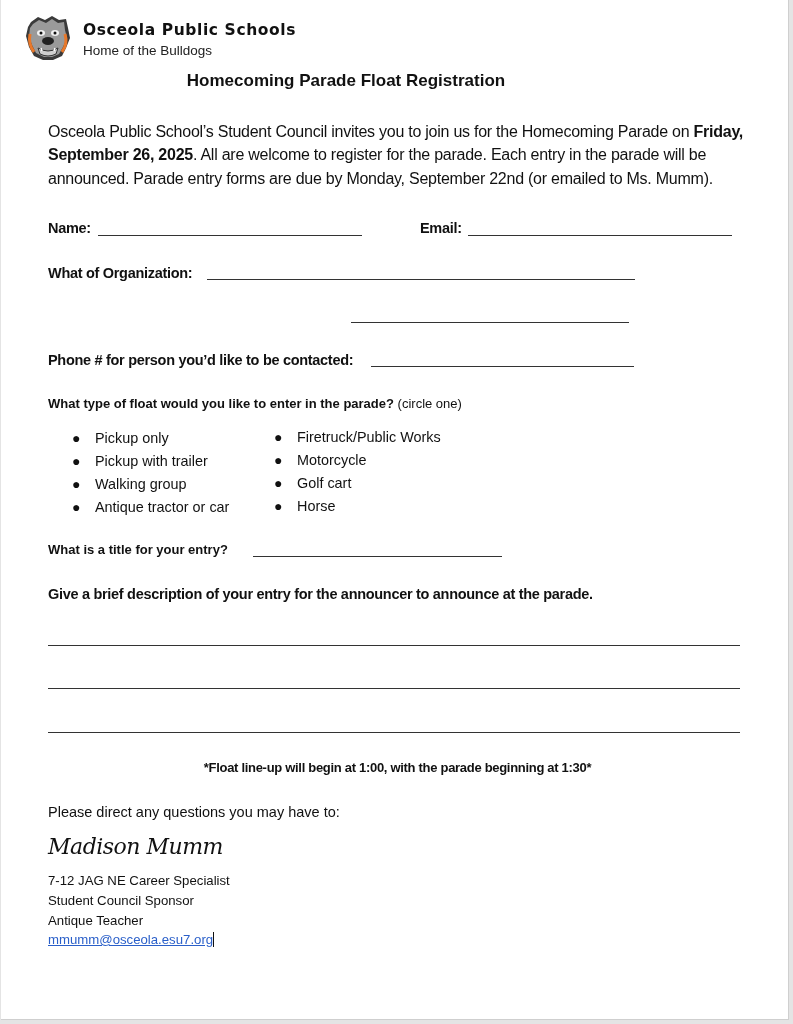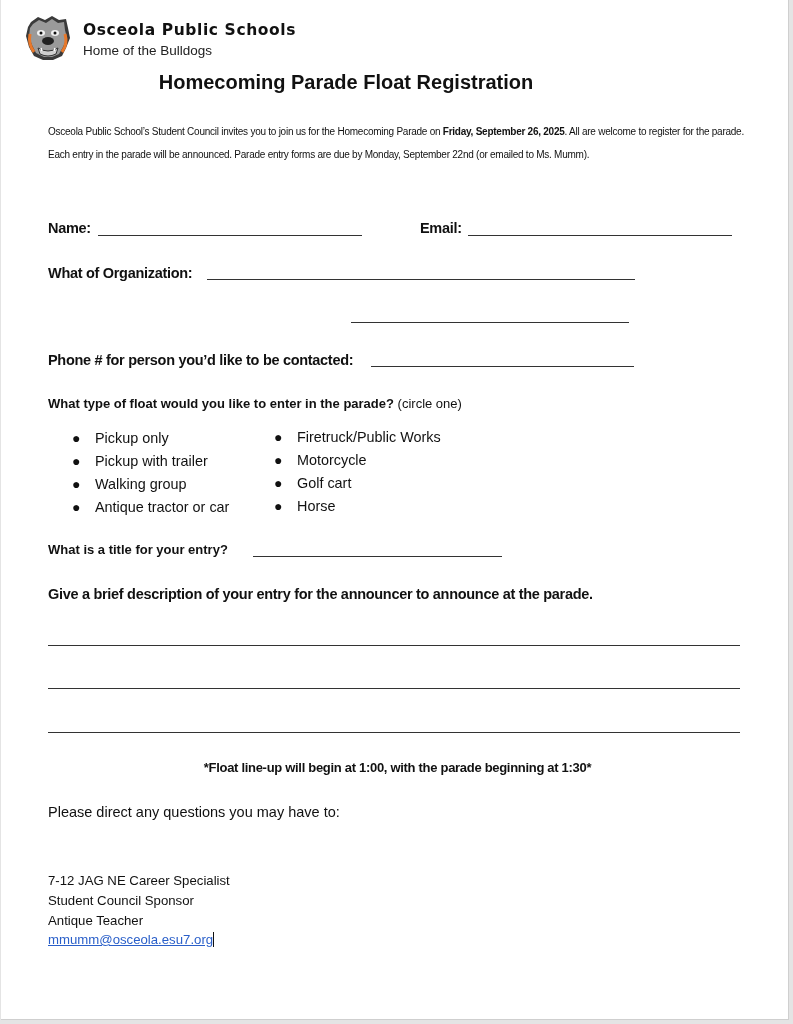--- a/index.html
+++ b/index.html
@@ -8,22 +8,22 @@
     font-family: "Liberation Sans", sans-serif; color: #111;
   }
   .page {
     position: absolute; left: 1px; top: 0; width: 787px; height: 1019px;
     background: #ffffff; border-right: 1px solid #cfcfcf; border-bottom: 1px solid #cfcfcf;
   }
   .abs { position: absolute; white-space: nowrap; }
   .logo { position: absolute; left: 24px; top: 14px; width: 46px; height: 48px; }
   .school-name { left: 82px; top: 21px; font-family: "DejaVu Sans", sans-serif; font-weight: 900; font-size: 15.5px; letter-spacing: 0.6px; color: #111; }
   .school-tag { left: 82px; top: 43px; font-size: 13.5px; color: #222; }
-  .title { left: 0; width: 690px; text-align: center; top: 71px; font-size: 20px; font-weight: bold; }
-  .intro { left: 47px; top: 120px; width: 700px; white-space: normal; font-size: 10px; line-height: 23.3px; letter-spacing: -0.25px; }
+  .title { left: 0; width: 690px; text-align: center; top: 71px; font-size: 17px; font-weight: bold; }
+  .intro { left: 47px; top: 120px; width: 700px; white-space: normal; font-size: 16px; line-height: 23.3px; letter-spacing: -0.25px; }
   .intro b { font-weight: bold; }
   .field-label { font-size: 14.5px; font-weight: bold; letter-spacing: -0.3px; }
   .uline { position: absolute; height: 0; border-bottom: 1.3px solid #333; }
   .q { font-size: 13px; font-weight: bold; }
   .q span.normal { font-weight: normal; }
   .bullet-item { font-size: 14.4px; }
   .bullet-item .dot { position: absolute; left: -23px; top: 0; font-size: 14px; }
   .note { left: 0; width: 793px; text-align: center; top: 760px; font-size: 13px; font-weight: bold; letter-spacing: -0.3px; }
   .direct { left: 47px; top: 804px; font-size: 14.5px; }
   .sig { left: 47px; top: 834px; font-family: "DejaVu Serif", serif; font-style: italic; font-size: 22px; letter-spacing: -0.5px; }
@@ -86,18 +86,19 @@
   <div class="uline" style="left:252px; top:556px; width:249px;"></div>
 
   <div class="abs field-label" style="left:47px; top:586px;">Give a brief description of your entry for the announcer to announce at the parade.</div>
   <div class="uline" style="left:47px; top:645px; width:692px;"></div>
   <div class="uline" style="left:47px; top:688px; width:692px;"></div>
   <div class="uline" style="left:47px; top:732px; width:692px;"></div>
 
   <div class="abs note">*Float line-up will begin at 1:00, with the parade beginning at 1:30*</div>
 
   <div class="abs direct">Please direct any questions you may have to:</div>
+  <div class="abs sig">Madison Mumm</div>
   <div class="abs contact" style="left:47px; top:873px;">7-12 JAG NE Career Specialist</div>
   <div class="abs contact" style="left:47px; top:893px;">Student Council Sponsor</div>
   <div class="abs contact" style="left:47px; top:913px;">Antique Teacher</div>
   <div class="abs contact" style="left:47px; top:932px;"><span class="email-link">mmumm@osceola.esu7.org</span><span class="caret"></span></div>
 
 </div>
 
 </body></html>

